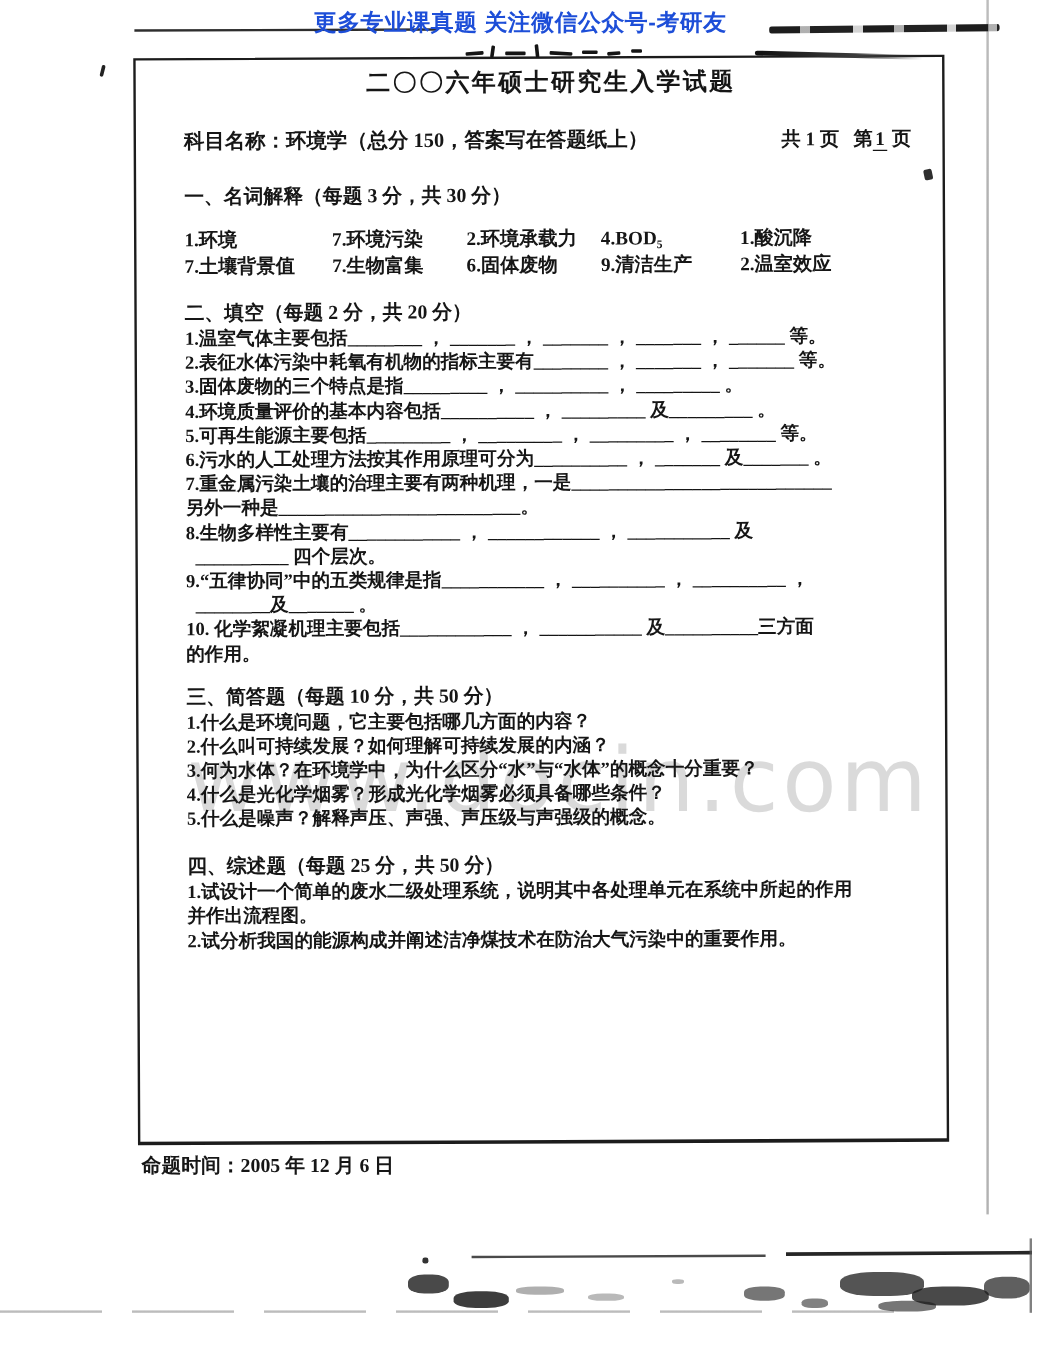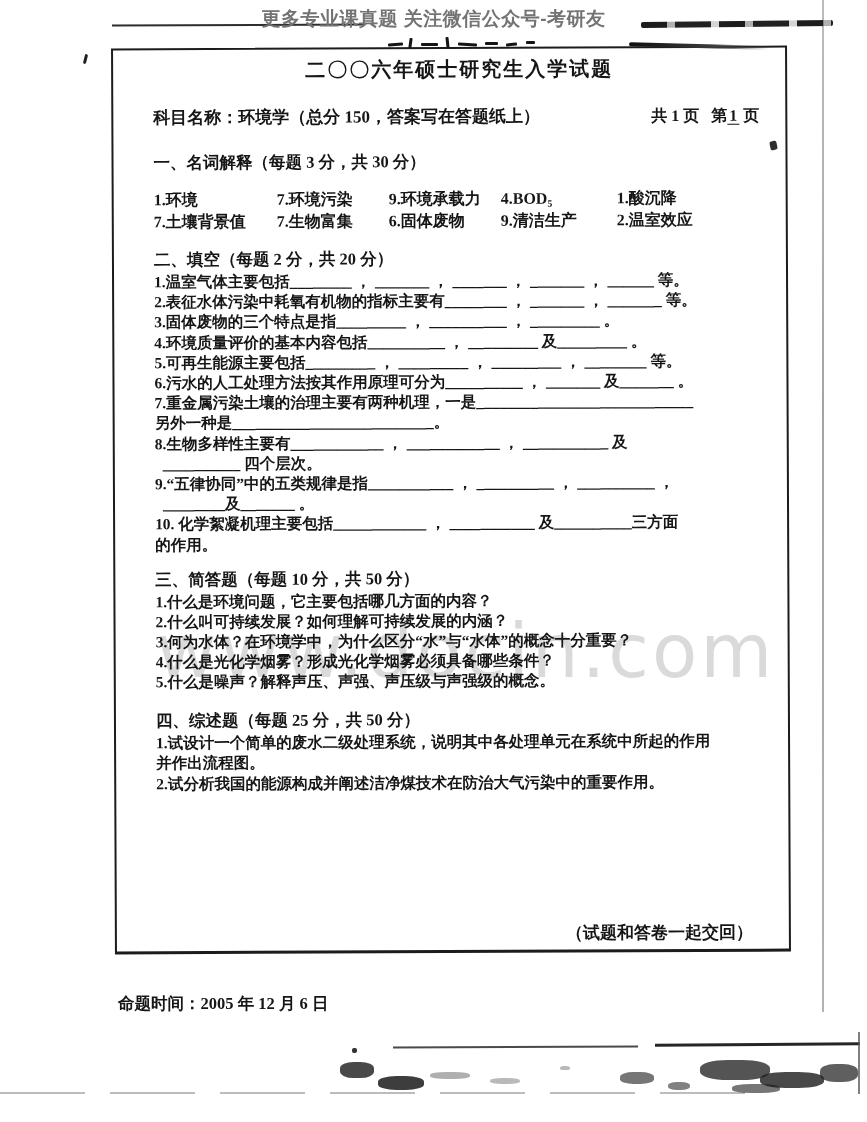--- a/index.html
+++ b/index.html
@@ -5,21 +5,21 @@
   html,body{margin:0;padding:0;}
   body{
     width:867px;height:1122px;position:relative;background:#ffffff;
     font-family:"Liberation Serif","DejaVu Serif",serif;
     color:#161616;overflow:hidden;
   }
   
   .banner{
     position:absolute;top:6px;left:0;width:100%;text-align:center;
     font-family:"Liberation Sans","DejaVu Sans",sans-serif;
-    font-size:19px;font-weight:700;color:#737373;z-index:6;letter-spacing:0.5px;
+    font-size:19px;font-weight:700;color:#1d4ed8;z-index:6;letter-spacing:0.5px;
   }
   .banner-line-left{position:absolute;top:24px;left:112px;width:253px;height:2px;background:#2e2e2e;transform:rotate(-0.2deg);z-index:5;}
   .banner-smudge-right{
     position:absolute;top:21px;left:641px;width:192px;height:6px;z-index:5;
     background:repeating-linear-gradient(90deg,#1d1d1d 0 26px,rgba(30,30,30,.35) 26px 34px,#222 34px 70px,rgba(40,40,40,.2) 70px 78px);
     transform:rotate(-0.6deg);border-radius:2px;
   }
   
   .glyph-bottoms{position:absolute;left:388px;top:37px;width:170px;height:12px;z-index:5;}
   .glyph-bottoms div{position:absolute;background:#151515;border-radius:1px;}
@@ -48,21 +48,21 @@
   .terms{margin-top:16px;display:grid;grid-template-columns:123px 112px 112px 116px auto;font-size:16px;font-weight:700;line-height:22px;}
   .terms span{white-space:nowrap;}
   .fill-lines{margin-top:2px;font-size:15.5px;font-weight:700;}
   .fill-lines div{line-height:20.2px;white-space:nowrap;}
   .fill-lines .indent{padding-left:8px;}
   .s3h{margin-top:15px;}
   .questions{margin-top:2px;font-size:15.5px;font-weight:700;}
   .questions div{line-height:20.1px;white-space:nowrap;}
   .s4h{margin-top:19px;}
   .return-note{position:absolute;right:36px;bottom:5px;font-size:17px;font-weight:700;}
-  .date-line{position:absolute;left:118px;top:961px;font-size:16.5px;font-weight:700;z-index:3;margin-top:32px;}
+  .date-line{position:absolute;left:118px;top:961px;font-size:16.5px;font-weight:700;z-index:3;}
 
   
   .watermark{
     position:absolute;left:112px;top:608px;width:680px;z-index:2;
     font-family:"DejaVu Sans","Liberation Sans",sans-serif;
     font-size:74px;font-weight:400;color:#bdbdbd;opacity:.55;letter-spacing:3px;white-space:nowrap;margin-left:44px;
   }
 
   
   .noise-line1a{position:absolute;left:393px;top:1046px;width:245px;height:2px;background:#4a4a4a;transform:rotate(-0.25deg);z-index:2;}
@@ -107,21 +107,21 @@
       <span class="pageinfo">
         <span>共  1 页</span>&nbsp;&nbsp;
         <span>第</span><span class="num-underline">1</span>&nbsp;<span>页</span>
       </span>
     </div>
 
     <div class="sec-h first">一、名词解释（每题 3 分，共 30 分）</div>
     <div class="terms">
       <span>1.环境</span>
       <span>7.环境污染</span>
-      <span>9.环境承载力</span>
+      <span>2.环境承载力</span>
       <span>4.BOD₅</span>
       <span>1.酸沉降</span>
       <span>7.土壤背景值</span>
       <span>7.生物富集</span>
       <span>6.固体废物</span>
       <span>9.清洁生产</span>
       <span>2.温室效应</span>
     </div>
 
     <div class="sec-h" style="margin-top:17px;">二、填空（每题 2 分，共 20 分）</div>
@@ -151,21 +151,20 @@
       <div>5.什么是噪声？解释声压、声强、声压级与声强级的概念。</div>
     </div>
 
     <div class="sec-h s4h">四、综述题（每题 25 分，共 50 分）</div>
     <div class="questions">
       <div>1.试设计一个简单的废水二级处理系统，说明其中各处理单元在系统中所起的作用</div>
       <div>并作出流程图。</div>
       <div>2.试分析我国的能源构成并阐述洁净煤技术在防治大气污染中的重要作用。</div>
     </div>
 
-    <div class="return-note">（试题和答卷一起交回）</div>
   </div>
 </div>
 
 <div class="date-line">命题时间：2005 年 12 月 6 日</div>
 
 <div class="noise-line1a"></div>
 <div class="noise-line1b"></div>
 <div class="noise-line2"></div>
 <div class="noise-vline"></div>
 <div>

